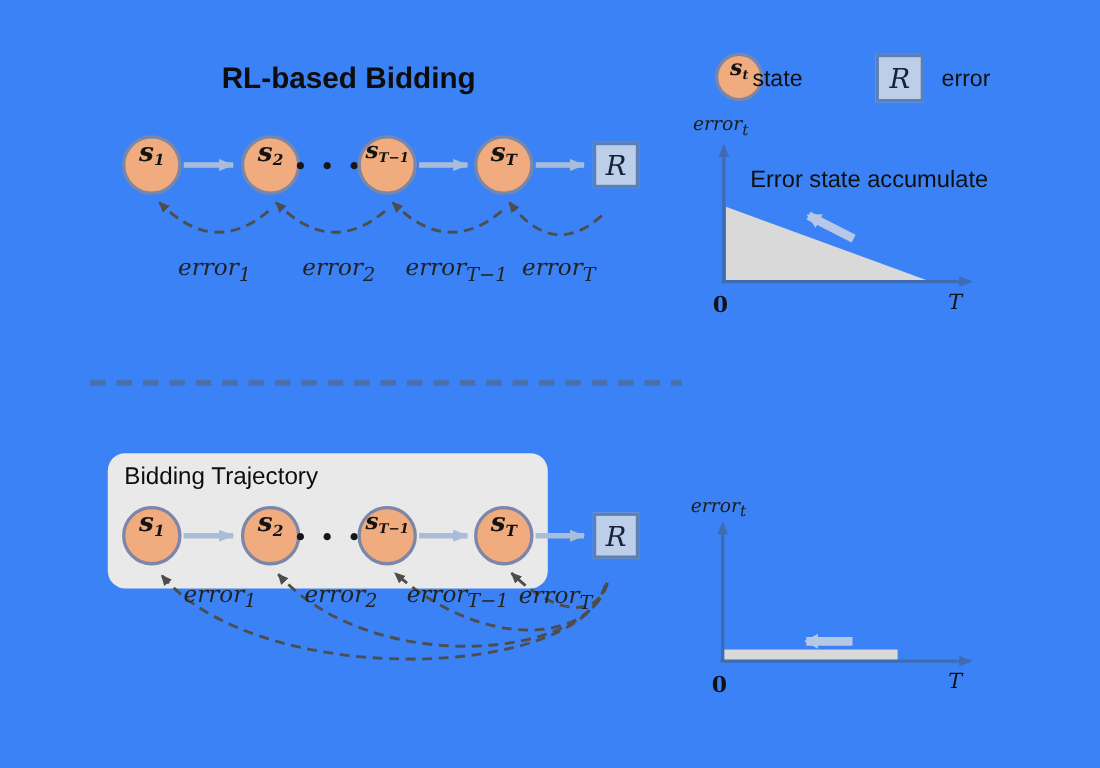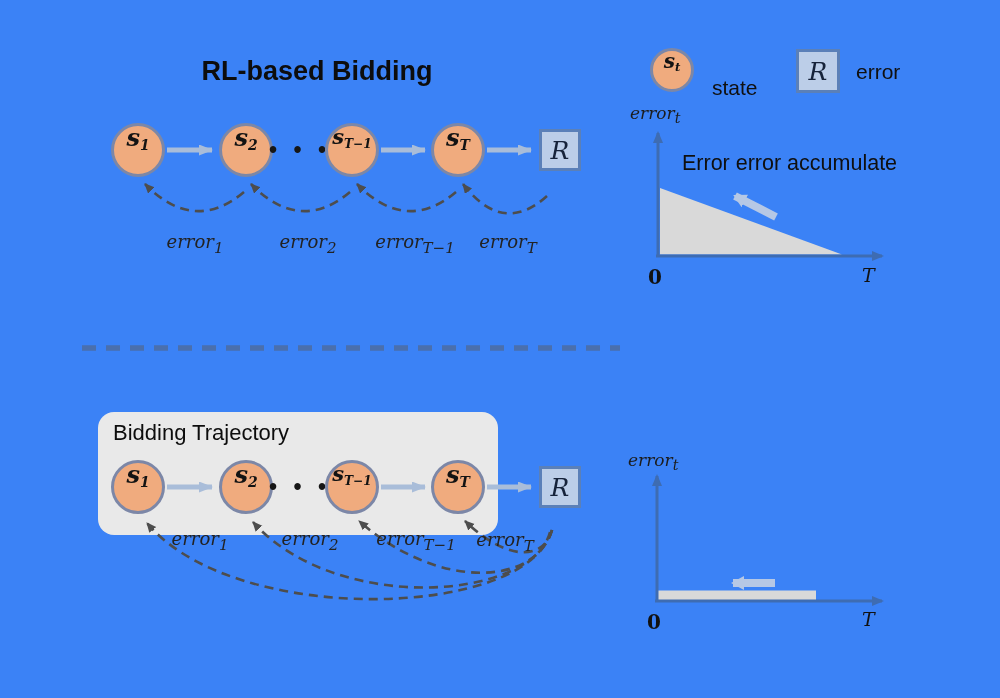--- a/index.html
+++ b/index.html
@@ -33,21 +33,21 @@
   }
   .rbox .node-text {
     font-family:"DejaVu Serif", serif; font-style:italic; font-size:25px; color:#16233a;
   }
 
   .dots {
     font-size:23px; font-weight:bold; letter-spacing:5px; color:#161616;
     z-index:3; line-height:1;
   }
   .err-label {
-    font-family:"DejaVu Serif", serif; font-style:italic; font-size:18px;
+    font-family:"DejaVu Serif", serif; font-style:italic; font-size:21px;
     color:#222; z-index:3; line-height:1.1; white-space:nowrap;
   }
   .axis-label {
     font-family:"DejaVu Serif", serif; font-style:italic; font-size:17px;
     color:#1c1c1c; z-index:3; white-space:nowrap;
   }
   .tick {
     font-family:"DejaVu Serif", serif; font-weight:bold; font-size:20px;
     color:#111; z-index:3;
   }
@@ -157,30 +157,30 @@
   <div class="abs ctr err-label" style="left:415px; top:232px;">
     <span>error</span><sub>T−1</sub>
   </div>
   <div class="abs ctr err-label" style="left:508px; top:232px;">
     <span>error</span><sub>T</sub>
   </div>
 
   <div class="abs node" style="left:650px; top:48px; width:44px; height:44px;">
     <span class="node-text" style="font-size:20px;"><span>s</span><sub>t</sub></span>
   </div>
-  <div class="abs legend-text" style="left:712px; top:60px;margin-top:16px;">state</div>
+  <div class="abs legend-text" style="left:684px; top:60px;">state</div>
   <div class="abs rbox" style="left:796px; top:49px; width:44px; height:44px;">
     <span class="node-text">R</span>
   </div>
   <div class="abs legend-text" style="left:856px; top:60px;">error</div>
 
   <div class="abs axis-label" style="left:630px; top:103px;">
     <span>error</span><sub>t</sub>
   </div>
-  <div class="abs annotation" style="left:682px; top:151px;">Error error accumulate</div>
+  <div class="abs annotation" style="left:682px; top:151px;">Error state accumulate</div>
   <div class="abs tick" style="left:648px; top:265px;">0</div>
   <div class="abs tick-T" style="left:862px; top:264px;">T</div>
 
   <div class="abs traj-title" style="left:113px; top:420px;">Bidding Trajectory</div>
 
   <div class="abs node" style="left:111px; top:460px;">
     <span class="node-text"><span>s</span><sub>1</sub></span>
   </div>
   <div class="abs node" style="left:219px; top:460px;">
     <span class="node-text"><span>s</span><sub>2</sub></span>

